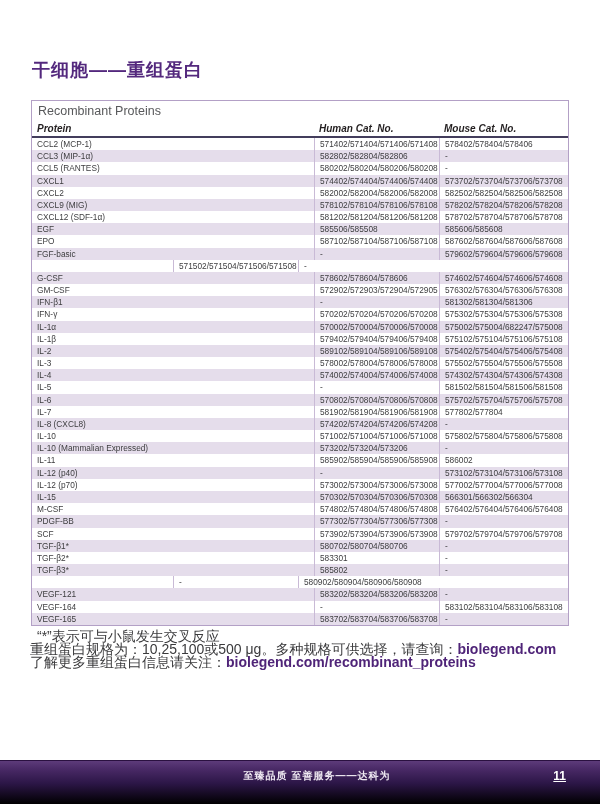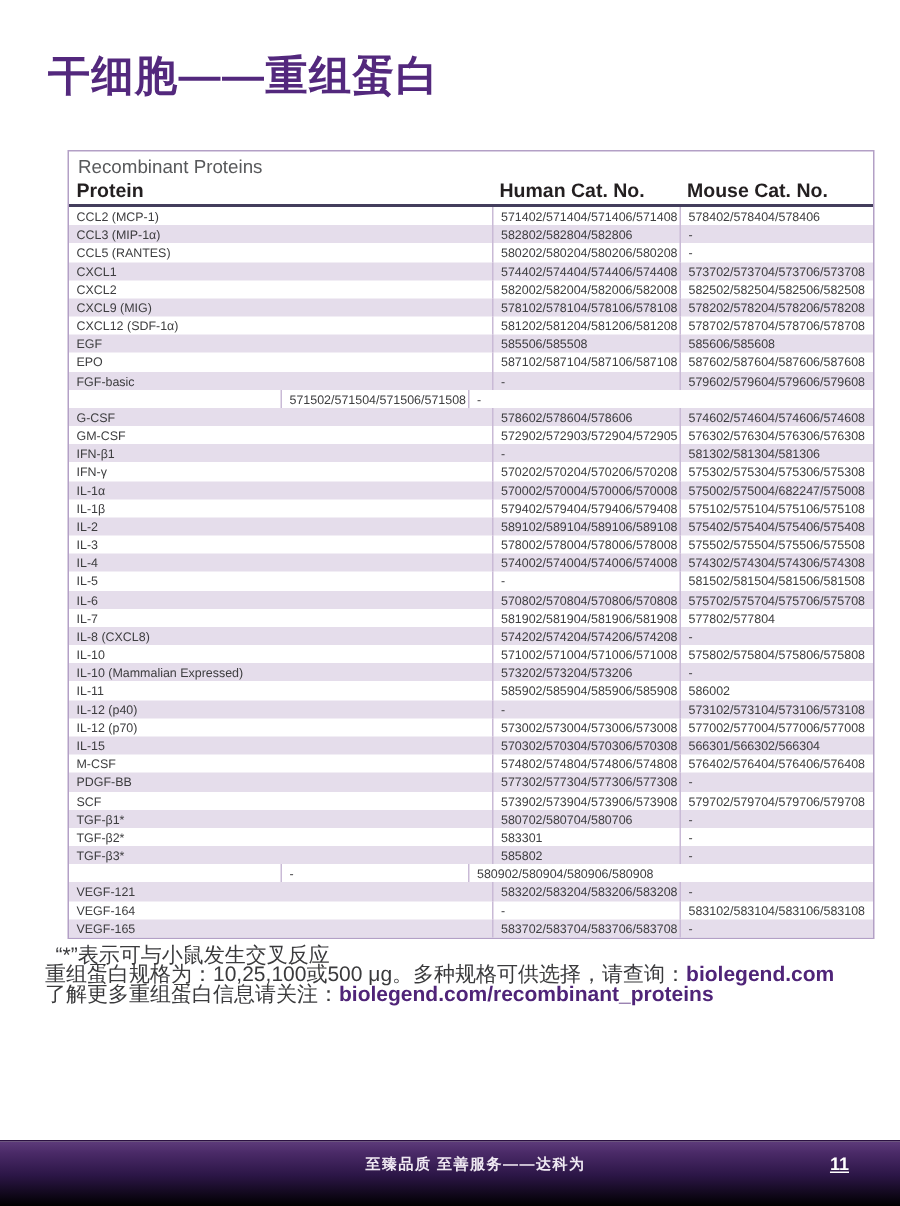--- a/index.html
+++ b/index.html
@@ -5,51 +5,51 @@
   * { margin: 0; padding: 0; box-sizing: border-box; }
   html, body { width: 600px; height: 804px; }
   body {
     position: relative;
     background: #ffffff;
     font-family: "Liberation Sans", "DejaVu Sans", sans-serif;
     overflow: hidden;
   }
   .page-title {
     position: absolute;
-    left: 32px; top: 32px;
-    font-size: 28px;
+    left: 32px; top: 58px;
+    font-size: 18px;
     font-weight: bold;
     color: #53287d;
     letter-spacing: 1px;
   }
   .table-wrap {
     position: absolute;
     left: 31px; top: 100px;
     width: 538px;
     border: 1px solid #b3a0c6;
     background: #ffffff;
-    margin-left: 14px;
   }
   .table-title {
     height: 19px;
     padding: 3px 6px 0 6px;
     font-size: 12.5px;
     color: #58595b;
   }
   .hdr-row {
     display: flex;
     height: 18px;
     align-items: flex-end;
     border-bottom: 2px solid #433d5c;
   }
   .hdr-row .cell {
     font-weight: bold;
     color: #231f20;
-    font-size: 13px;
+    font-size: 10px;
     padding: 0 4px 2px 5px;
+    font-style: italic;
   }
   .cell.c-protein { width: 282px; }
   .cell.c-human   { width: 125px; }
   .cell.c-mouse   { width: 129px; }
   .t-body .row {
     display: flex;
     height: 12.18px;
     align-items: center;
     justify-content: center;
   }

